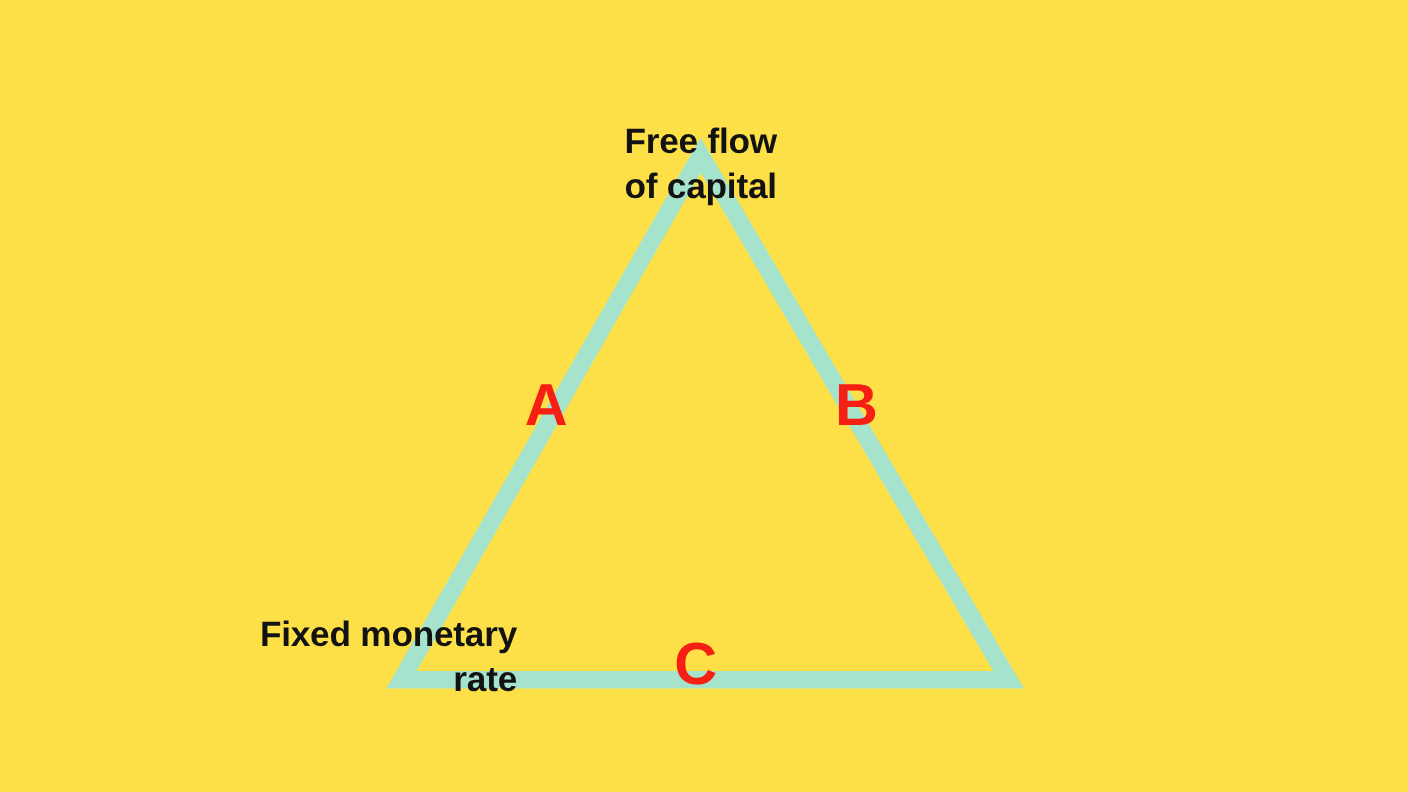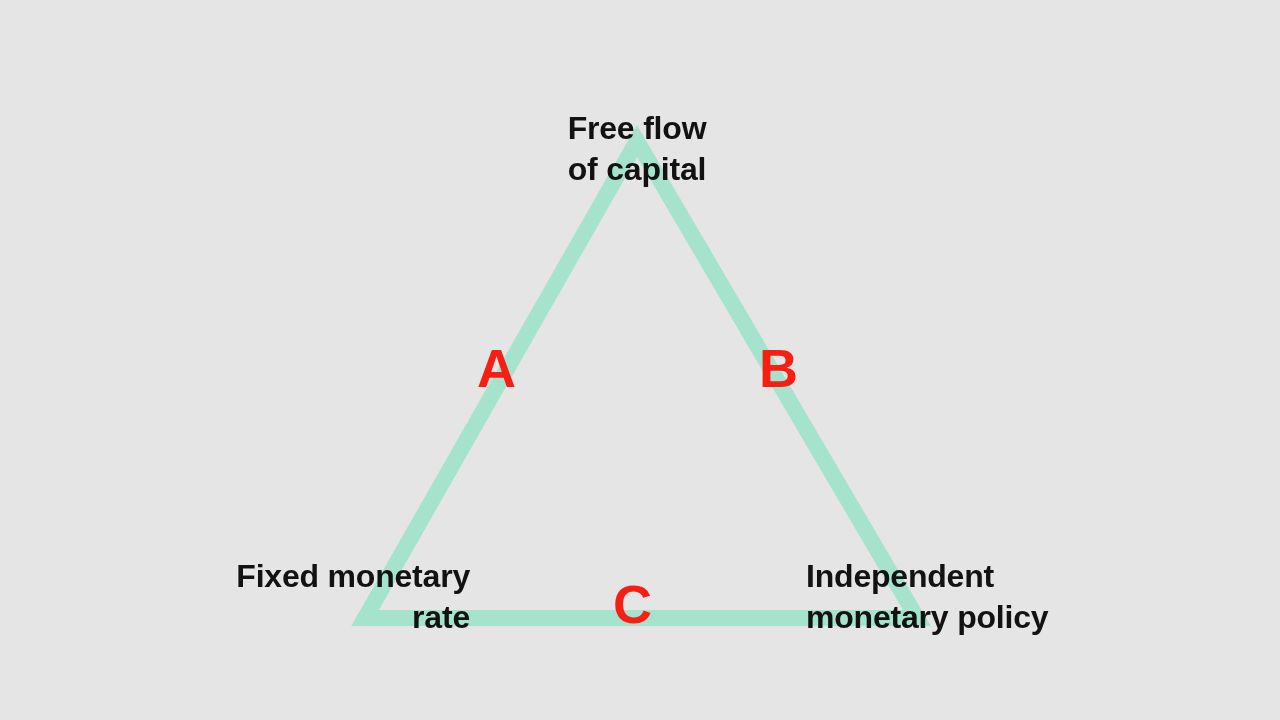--- a/index.html
+++ b/index.html
@@ -10,21 +10,21 @@
     width: 1280px;
     height: 720px;
     background: #fafafa;
     font-family: "Liberation Sans", sans-serif;
     overflow: hidden;
   }
   #canvas {
     position: relative;
     width: 1280px;
     height: 720px;
-    background: #e5e5e5;
+    background: #fde047;
   }
   #triangle-svg {
     position: absolute;
     left: 0;
     top: 0;
     width: 1280px;
     height: 720px;
   }
   .vertex-label {
     position: absolute;
@@ -81,22 +81,20 @@
   <svg id="triangle-svg" viewBox="0 0 1280 720" xmlns="http://www.w3.org/2000/svg">
     <polygon points="637,141 917,618 365,618" fill="none" stroke="#a5e3cc" stroke-width="16" stroke-linejoin="miter" stroke-miterlimit="10"></polygon>
   </svg>
 
   <div class="vertex-label" id="label-top">Free flow
 of capital</div>
 
   <div class="vertex-label" id="label-bottom-left">Fixed monetary
 rate</div>
 
-  <div class="vertex-label" id="label-bottom-right">Independent
-monetary policy</div>
 
   <div class="edge-label" id="edge-label-a">A</div>
 
   <div class="edge-label" id="edge-label-b">B</div>
 
   <div class="edge-label" id="edge-label-c">C</div>
 
 </div>
 
 </body></html>

